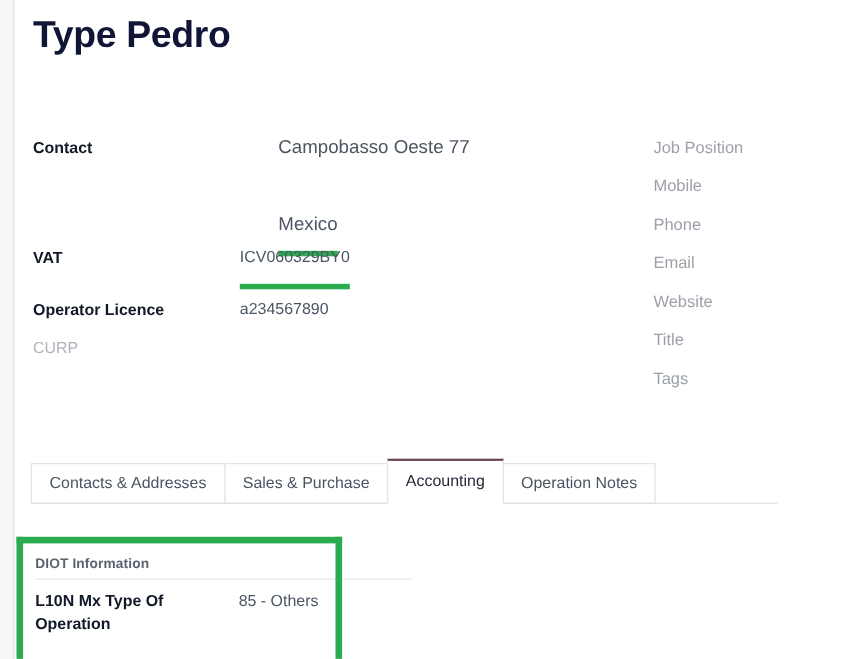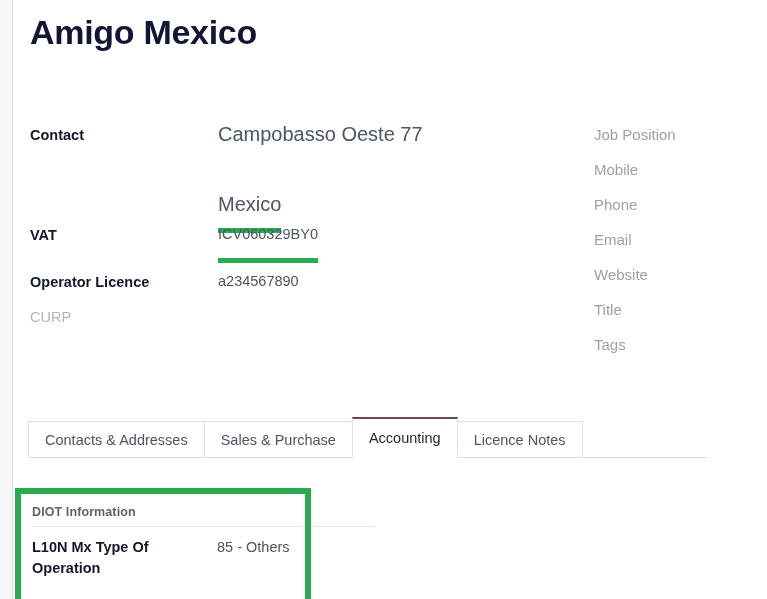--- a/index.html
+++ b/index.html
@@ -78,21 +78,21 @@
     color: #b0b3bb;
   }
   .field-value {
     color: #4b5563;
     font-size: 14.5px;
     line-height: 20px;
   }
 
   
   .address-block { line-height: 20px; }
-  .addr-line { color: #4b5563; font-size: 20px; height: 20px; margin-bottom: 15px; }
+  .addr-line { color: #4b5563; font-size: 17px; height: 20px; margin-bottom: 15px; margin-left: 35px; }
   .addr-line:last-child { margin-bottom: 0; }
   .addr-line.empty { margin-bottom: 15px; }
   .addr-city span { margin-right: 4px; }
 
   
   .hl-underline {
     display: inline-block;
     border-bottom: 5px solid #2bab4f;
     padding-bottom: 15px;
     line-height: 18px;
@@ -200,21 +200,21 @@
     line-height: 21px;
   }
 </style>
 </head>
 <body>
 
 <div class="left-gutter"></div>
 
 <div class="sheet">
 
-  <h1 class="record-title">Amigo Mexico</h1>
+  <h1 class="record-title">Type Pedro</h1>
 
   <div class="group">
 
     <div class="col-left">
 
       <div class="field-row">
         <div class="field-label">Contact</div>
         <div class="address-block">
           <div class="addr-line">Campobasso Oeste  77</div>
           <div class="addr-line empty"></div>
@@ -254,21 +254,21 @@
     </div>
 
   </div>
 
   <div class="notebook">
     <div class="tab-rule"></div>
     <div class="tab-bar">
       <div class="tab">Contacts &amp; Addresses</div>
       <div class="tab">Sales &amp; Purchase</div>
       <div class="tab active">Accounting</div>
-      <div class="tab">Licence Notes</div>
+      <div class="tab">Operation Notes</div>
     </div>
   </div>
 
   <div class="diot-wrap">
     <div class="diot-highlight"></div>
     <div class="diot-inner">
       <div class="section-title">DIOT Information</div>
       <div class="section-rule"></div>
       <div class="diot-row">
         <div class="diot-label">L10N Mx Type Of Operation</div>

